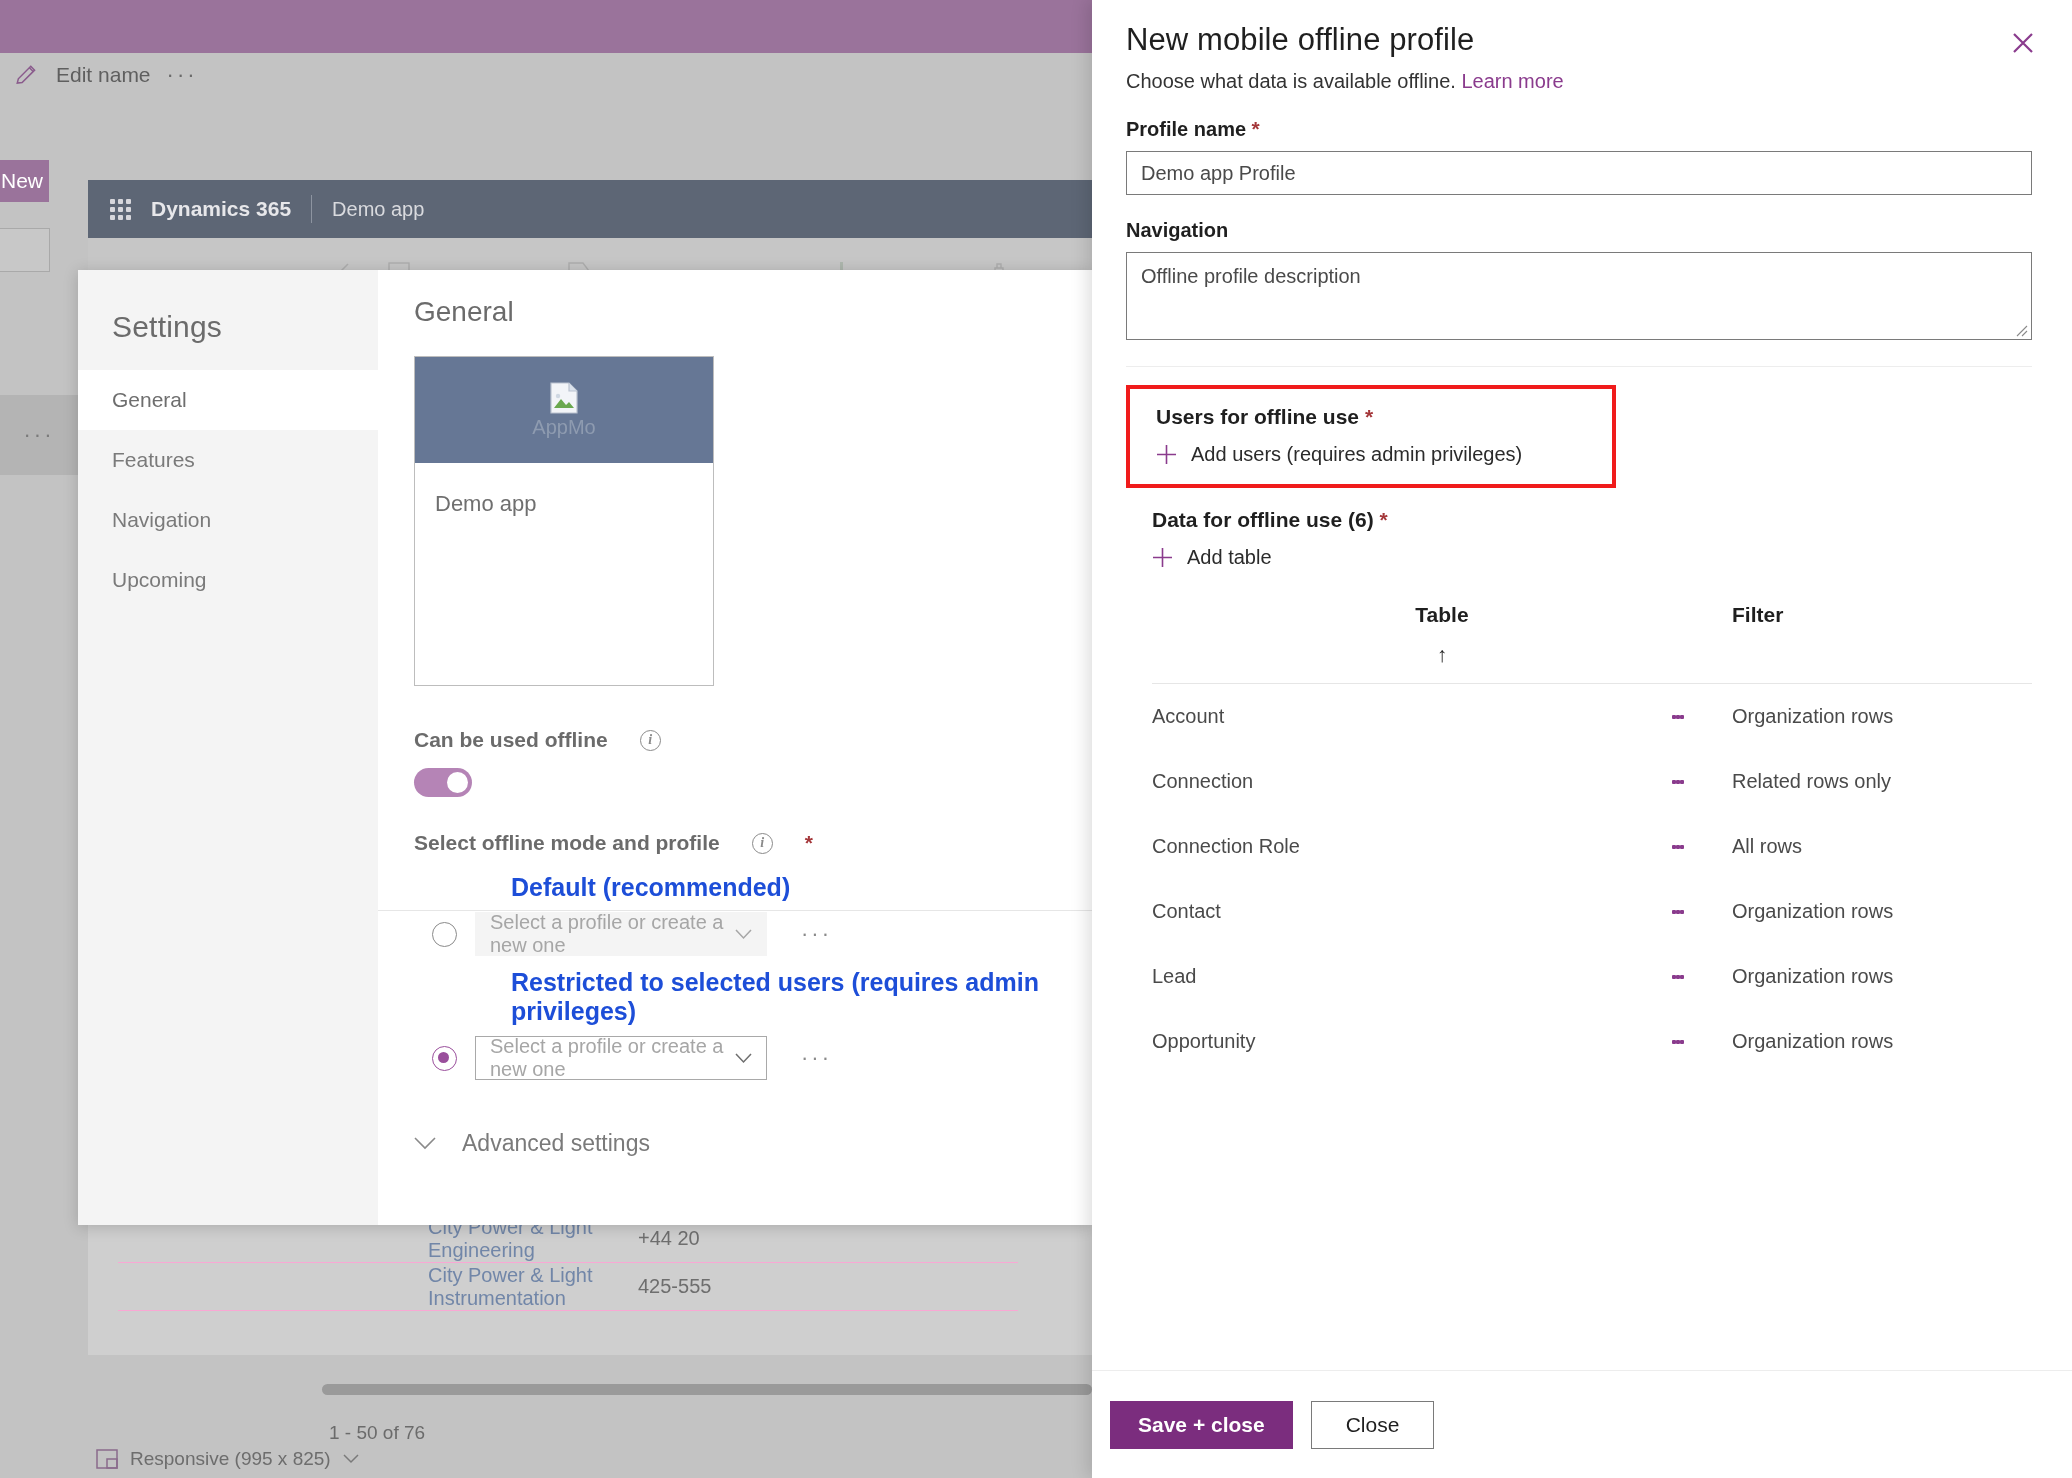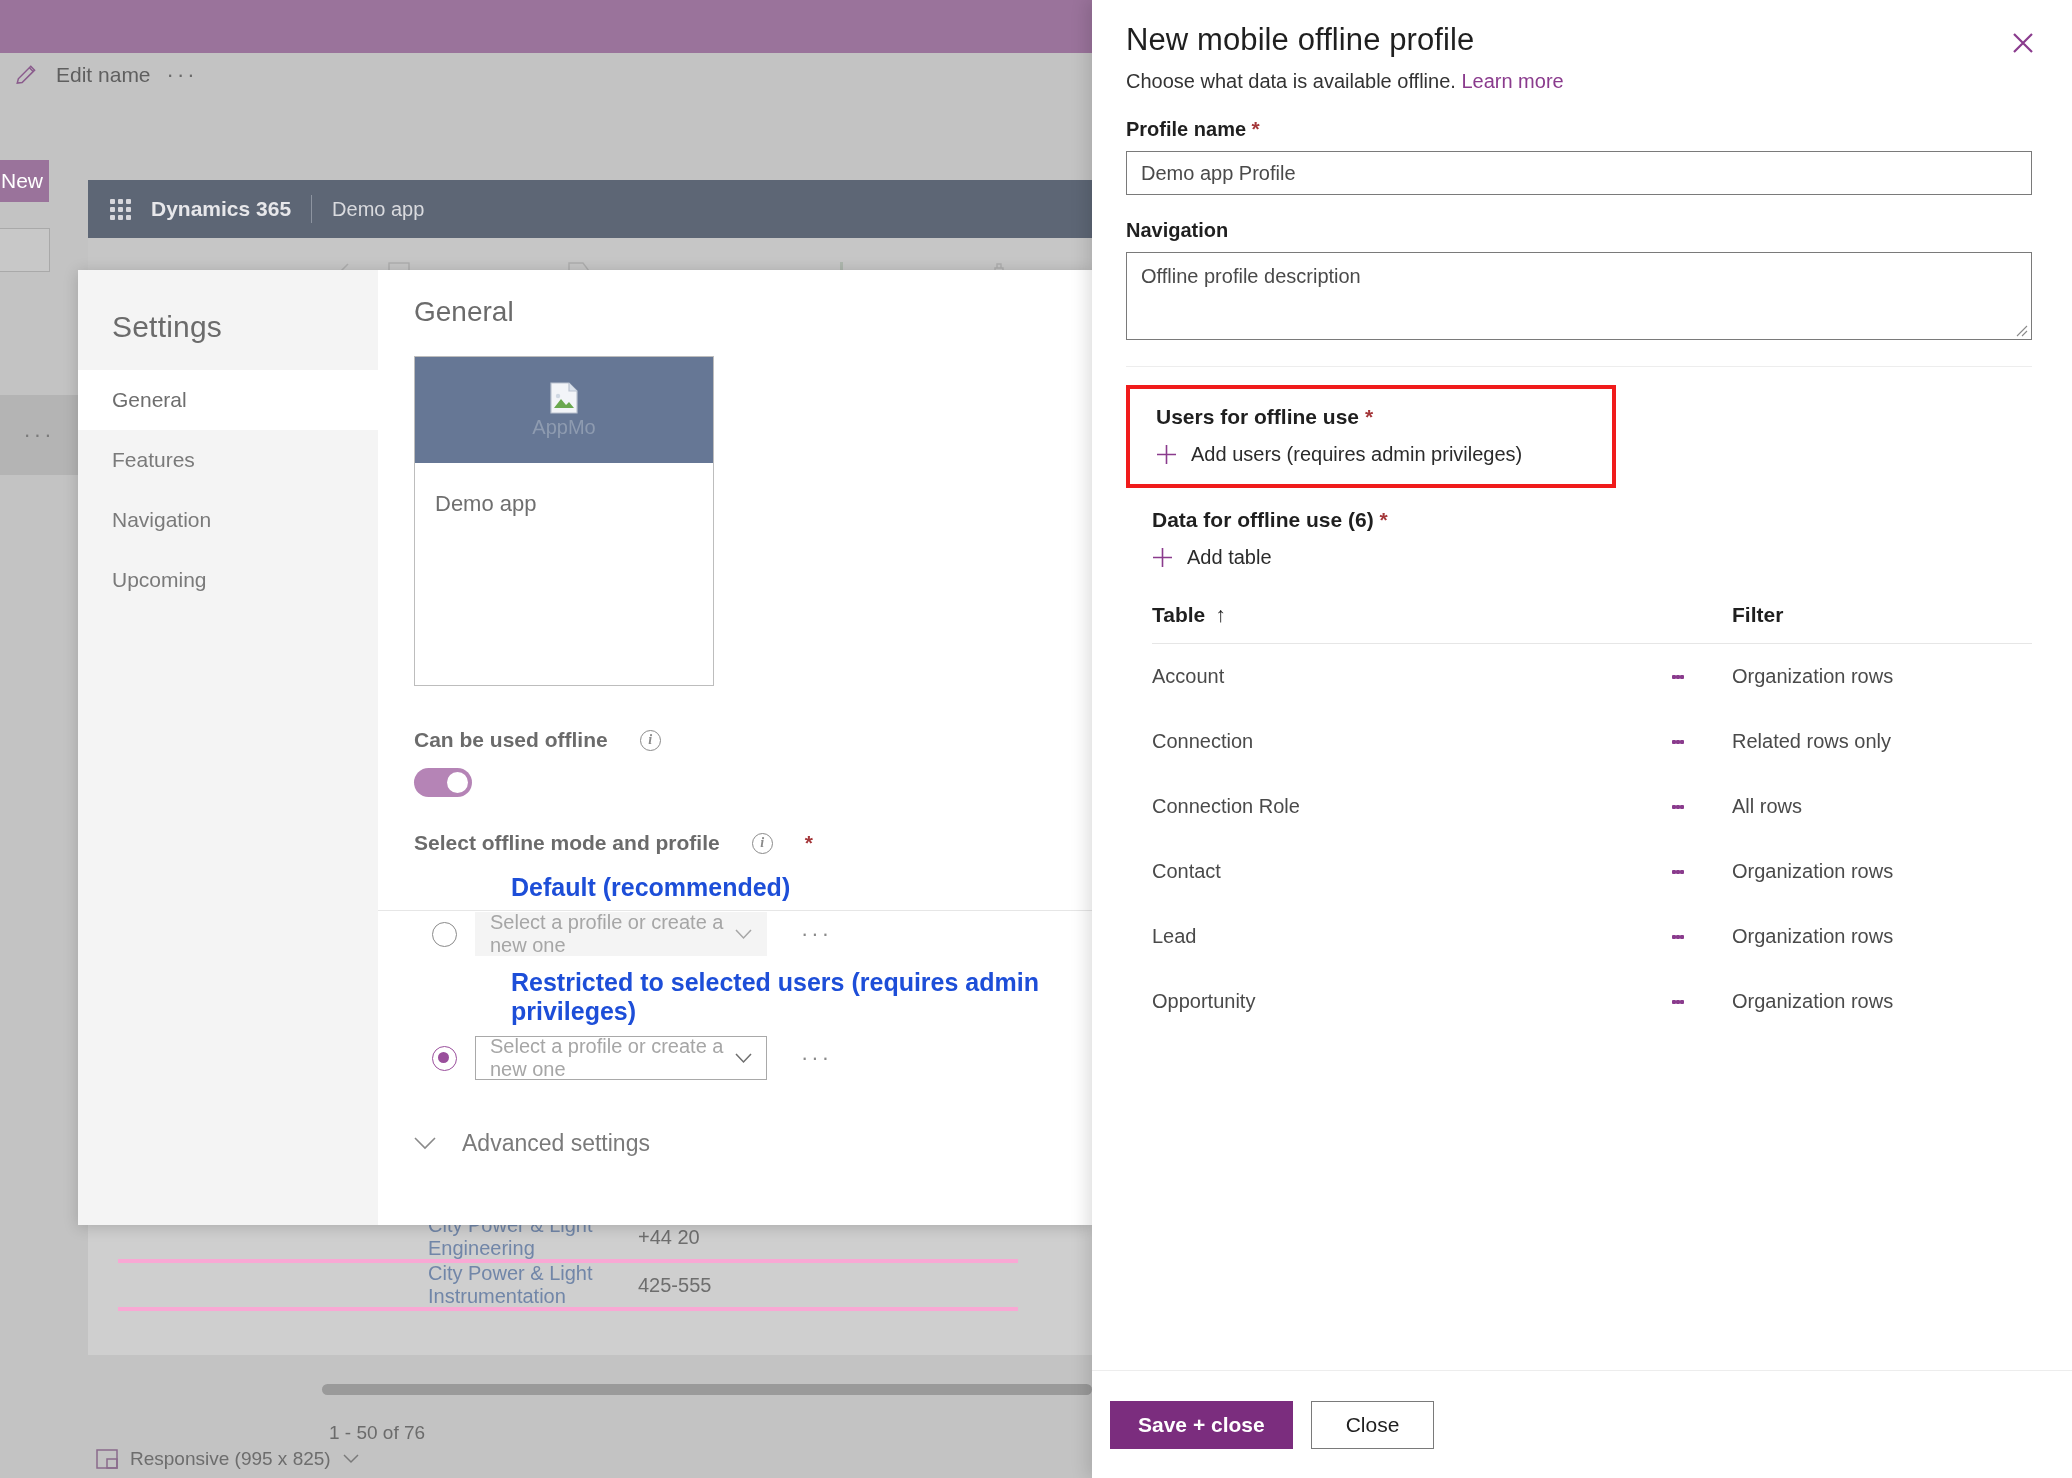--- a/index.html
+++ b/index.html
@@ -69,21 +69,21 @@
   .cmdbar-ghost {
     position: absolute; left: 88px; top: 238px; width: 1004px; height: 58px;
     background: #c6c6c6;
   }
   .cmdbar-ghost .gi { position:absolute; top:24px; opacity:.28; }
 
   
   .bg-grid { position: absolute; left: 118px; top: 1215px; width: 900px; }
   .bg-grid-row {
     height: 48px; display: flex; align-items: center;
-    border-bottom: 4px solid #f9a8d4;
+    border-bottom: 1px solid #f9a8d4;
     font-size: 20px;
   }
   .bg-grid-row .name { color: #7186a8; width: 520px; padding-left: 310px; }
   .bg-grid-row .phone { color: #6e6e6e; }
   .hscroll {
     position: absolute; left: 322px; top: 1384px; width: 770px; height: 11px;
     background: #9a9a9a; border-radius: 6px;
   }
   .pager {
     position: absolute; left: 329px; top: 1422px; color: #6b6b6b; font-size: 19px;
@@ -239,21 +239,21 @@
     font-size: 20px; color: #2b2b2b;
   }
   .plus-icon { width: 21px; height: 21px; flex: none; }
 
   .data-section { margin-top: 20px; padding-left: 26px; }
   .tbl { margin-top: 34px; width: 100%; }
   .tbl-head {
     display: flex; font-size: 21px; color: #1f1f1f; font-weight: 600;
     padding-bottom: 16px; border-bottom: 1px solid #e6e6e6;
   }
-  .col-table { width: 580px; display: flex; align-items: center; gap: 10px; }
+  .col-table { width: 580px; display: flex; align-items: center; gap: 16px; flex-direction: column; }
   .tbl-row {
     display: flex; align-items: center; height: 65px;
     font-size: 20px; color: #4a4a4a;
   }
   .tbl-row .cell-name { width: 520px; }
   .vdots { width: 60px; display: flex; justify-content: flex-start; }
   .vdots span {
     display: block; width: 4px; height: 4px; background: #8a3b8d;
     border-radius: 1px; margin: 3px 0;
   }

